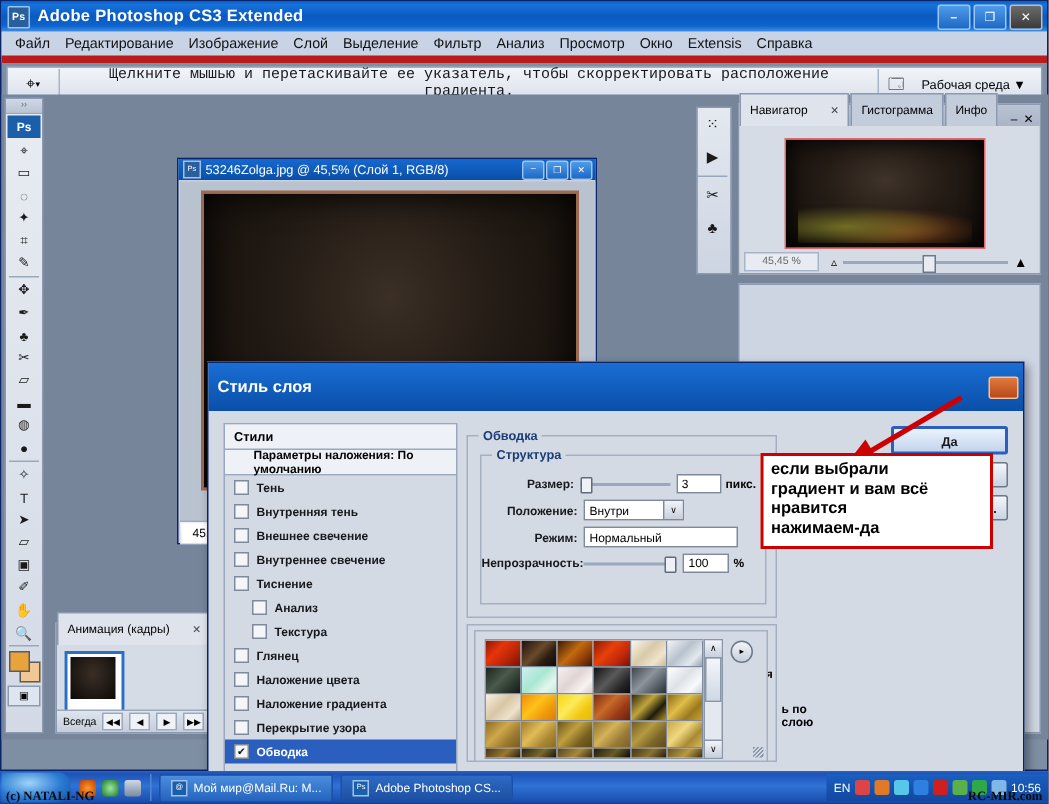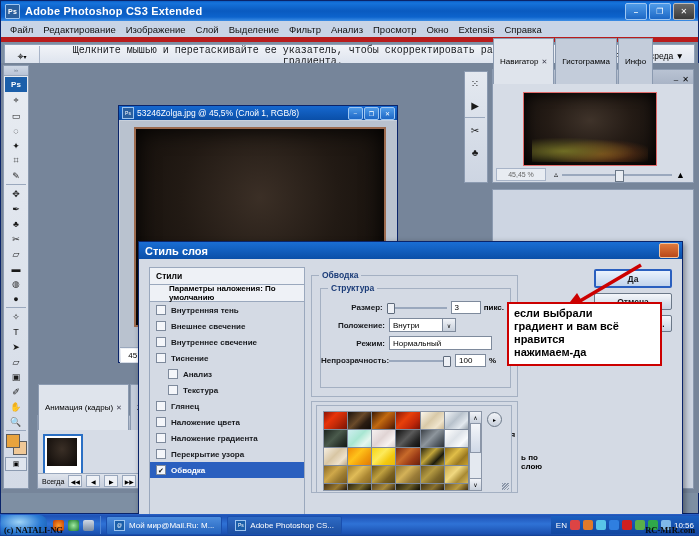--- a/index.html
+++ b/index.html
@@ -90,21 +90,21 @@
   .ds-bar{flex:1;border-left:1px solid #a8b4c8;height:13px;margin:1px 0;}
 
   
   .dock-strip{position:absolute;right:212px;top:8px;width:22px;height:110px;
     background:linear-gradient(180deg,#e4e9f0,#cdd5e2);border:1px solid #8b9ab0;}
   .dock-strip .tb-item{width:20px;height:22px;font-size:10px;}
   .panel-nav{position:absolute;right:6px;top:6px;width:202px;height:114px;
     background:#d6dce6;border:1px solid #8b9ab0;box-sizing:border-box;}
   .pn-head{height:14px;display:flex;align-items:flex-end;position:relative;
     background:linear-gradient(180deg,#b9c3d3,#a9b4c6);}
-  .pn-tab{height:13px;padding:16px 6px;font-size:8px;display:flex;align-items:center;gap:3px;
+  .pn-tab{height:13px;padding:4px 6px;font-size:8px;display:flex;align-items:center;gap:15px;
     background:#c3ccda;border:1px solid #8b9ab0;border-bottom:none;margin-right:1px;}
   .pn-tab.active{background:#dfe4ec;}
   .pn-x{font-size:7px;color:#445;}
   .pn-ctl{margin-left:auto;display:flex;gap:4px;padding-right:4px;font-size:8px;align-items:center;}
   .pn-body{position:relative;height:98px;background:#d6dce6;}
   .nav-thumb{position:absolute;left:30px;top:8px;width:132px;height:72px;
     background:radial-gradient(ellipse at 50% 38%, #3f332a 0%, #241b15 45%, #0c0907 100%);
     border:1px solid #e06a6a;box-shadow:inset 0 0 14px #000;}
   .nav-thumb:after{content:"";position:absolute;left:6%;top:58%;width:88%;height:38%;
     background:radial-gradient(ellipse at 28% 60%,#6f6d24 0%,rgba(40,32,12,0) 60%),
@@ -134,21 +134,21 @@
     border:1px solid #9aa8bd;background:#eef1f6;font-size:6px;}
   .panel-layers{position:absolute;left:240px;top:348px;width:215px;height:80px;
     background:#e9edf3;border:1px solid #2a6fc4;box-sizing:border-box;}
   .pl-head{height:10px;background:#2a6fc4;}
   .pl-body{margin:2px;height:60px;border:1px solid #9aa8bd;background:#e9edf3;}
 
   
   .dialog{position:absolute;left:137px;top:178px;width:545px;height:308px;
     background:#d4dae4;border:1px solid #0a246a;box-sizing:border-box;
     box-shadow:2px 2px 6px rgba(0,0,0,.4);}
-  .dlg-title{height:17px;background:linear-gradient(180deg,#1a6ed4,#0a4fa8);
+  .dlg-title{height:32px;background:linear-gradient(180deg,#1a6ed4,#0a4fa8);
     display:flex;align-items:center;padding-left:6px;color:#fff;font-weight:bold;font-size:11px;}
   .dlg-close{margin-left:auto;margin-right:3px;width:18px;height:13px;
     background:linear-gradient(180deg,#e07a3c,#b8481a);border:1px solid #f0c4a0;border-radius:2px;}
   .dlg-body{position:relative;height:290px;}
 
   .styles-pane{position:absolute;left:10px;top:8px;width:156px;height:273px;
     background:#d4dae4;border:1px solid #9aa8bd;box-sizing:border-box;}
   .sp-header{height:16px;background:#eef1f6;border-bottom:1px solid #9aa8bd;
     display:flex;align-items:center;padding-left:6px;font-size:8.5px;font-weight:bold;}
   .sp-blend{height:16px;background:#eef1f6;border-bottom:1px solid #9aa8bd;
@@ -421,20 +421,24 @@
           <div class="dlg-close"></div>
         </div>
         <div class="dlg-body">
 
           <div class="styles-pane">
             <div class="sp-header">Стили</div>
             <div class="sp-blend">Параметры наложения: По умолчанию</div>
 
             <div class="sp-item">
               <span class="cb"></span>
+              <span>Тень</span>
+            </div>
+            <div class="sp-item">
+              <span class="cb"></span>
               <span>Внутренняя тень</span>
             </div>
             <div class="sp-item">
               <span class="cb"></span>
               <span>Внешнее свечение</span>
             </div>
             <div class="sp-item">
               <span class="cb"></span>
               <span>Внутреннее свечение</span>
             </div>

